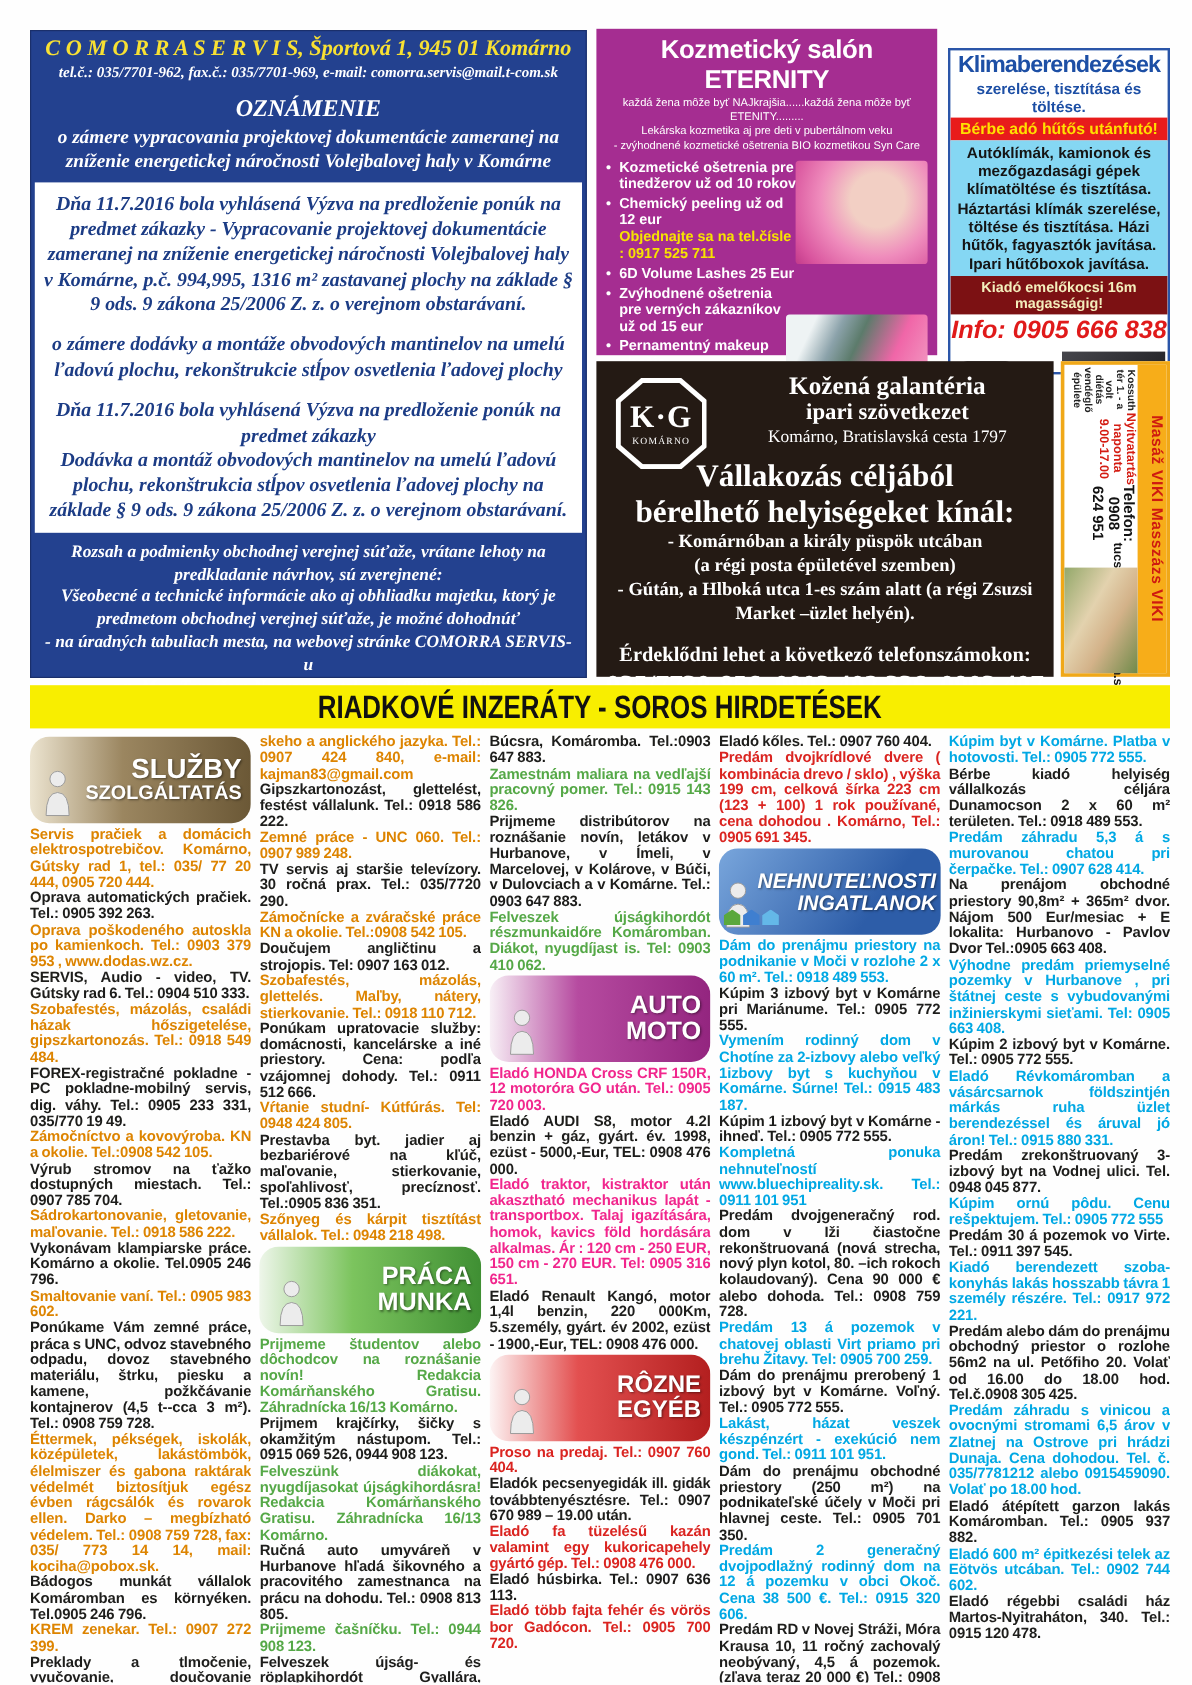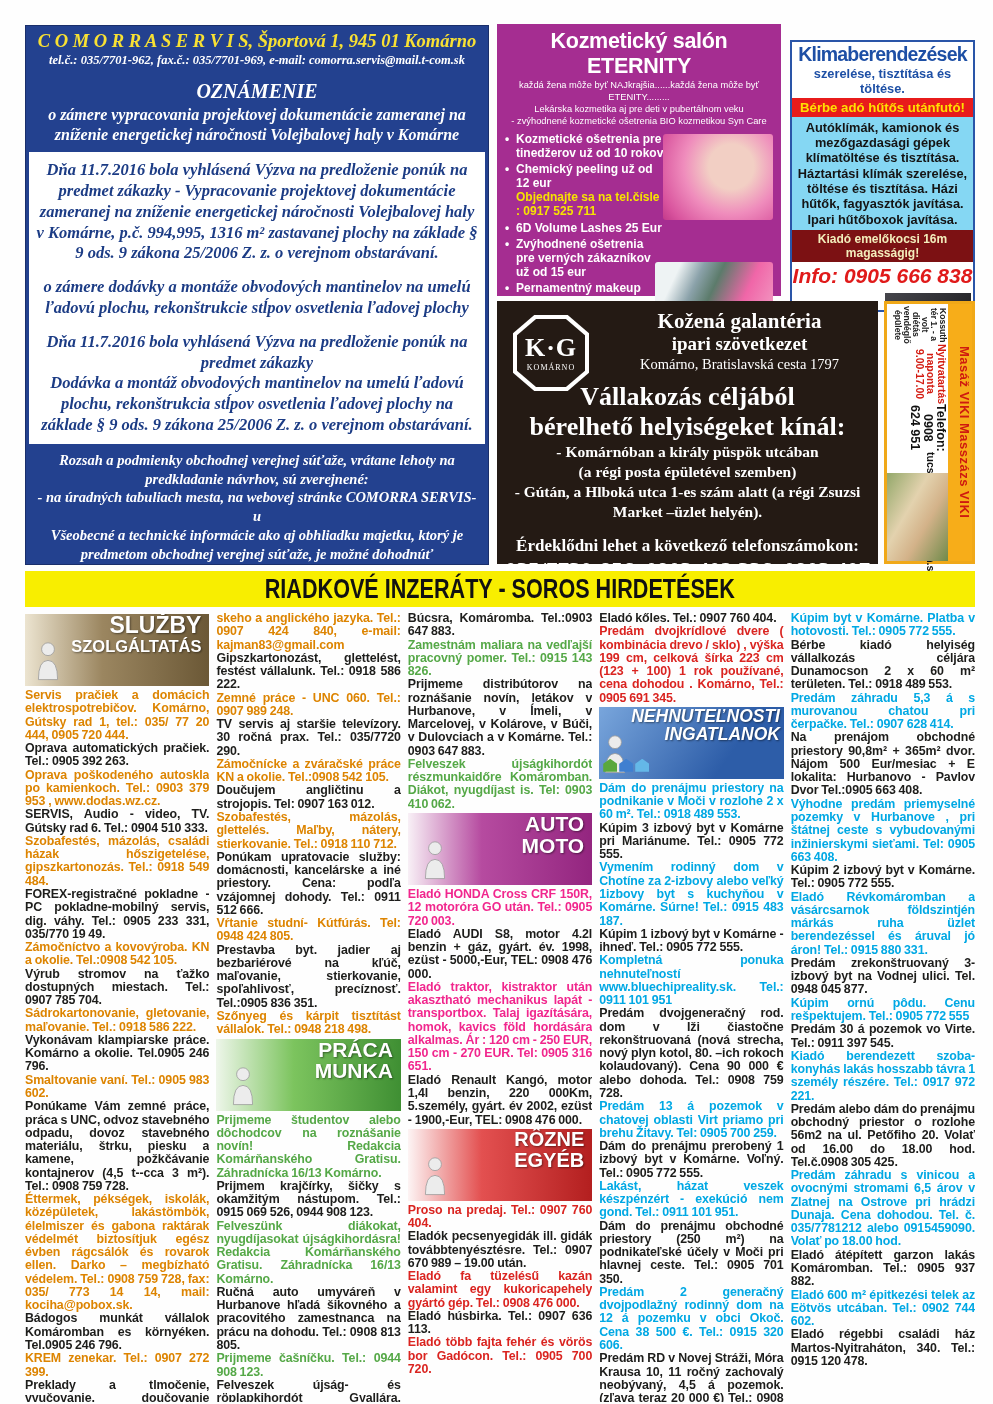--- a/index.html
+++ b/index.html
@@ -75,21 +75,21 @@
   .viki-band{width:24px;background:#f7ad19;writing-mode:vertical-rl;text-align:center;color:#cf1a10;font-weight:bold;font-size:13px;letter-spacing:0.5px;}
 
   
   .banner{position:absolute;left:25px;top:571px;width:950px;height:36px;background:#f8ee00;display:flex;align-items:center;justify-content:center;overflow:hidden;}
   .banner span{font-weight:bold;font-size:27px;color:#111;transform:scaleX(0.8);white-space:nowrap;letter-spacing:0;}
 
   
   .classifieds{position:absolute;left:25px;top:612px;width:950px;height:790px;display:flex;gap:7px;overflow:hidden;}
   .col{flex:1;overflow:hidden;min-width:0;}
   .ad{margin:0;font-weight:bold;font-size:12.4px;line-height:1.07;text-align:justify;letter-spacing:-0.1px;word-spacing:-0.5px;}
-  .sec-hdr{height:72px;margin:2px 0 3px;border-radius:0;position:relative;display:flex;align-items:flex-start;overflow:hidden;}
+  .sec-hdr{height:72px;margin:2px 0 3px;border-radius:16px;position:relative;display:flex;align-items:center;overflow:hidden;}
   .sec-fig{width:54px;display:flex;justify-content:center;align-items:flex-end;height:100%;padding-bottom:2px;box-sizing:border-box;}
   .sec-text{flex:1;display:flex;flex-direction:column;align-items:flex-end;padding-right:8px;color:#fff;font-weight:bold;line-height:1.04;text-shadow:1px 1px 2px rgba(0,0,0,.45);}
   .sec-text .l1{font-size:21px;}
   .sec-text .l2{font-size:16.5px;}
   .sec-sluzby{background:linear-gradient(to right,#ece4d0,#9b8660 42%,#6b5836);}
   .sec-sluzby .sec-text .l1{font-size:23px;}
   .sec-praca{background:linear-gradient(to right,#eef6ea,#7cc45e 42%,#3f8f33);}
   .sec-praca .sec-text .l1,.sec-praca .sec-text .l2{font-size:21px;}
   .sec-automoto{background:linear-gradient(to right,#f8f0f6,#b64ba0 40%,#93257f);}
   .sec-automoto .sec-text .l1,.sec-automoto .sec-text .l2{font-size:21px;}
@@ -115,22 +115,22 @@
       <div class="comorra-intro">o zámere vypracovania projektovej dokumentácie zameranej na zníženie energetickej náročnosti Volejbalovej haly v Komárne</div>
     </div>
     <div class="comorra-mid">
       <p>Dňa 11.7.2016 bola vyhlásená Výzva na predloženie ponúk na predmet zákazky - Vypracovanie projektovej dokumentácie zameranej na zníženie energetickej náročnosti Volejbalovej haly v Komárne, p.č. 994,995, 1316 m² zastavanej plochy na základe § 9 ods. 9 zákona 25/2006 Z. z. o verejnom obstarávaní.</p>
       <p>o zámere dodávky a montáže obvodových mantinelov na umelú ľadovú plochu, rekonštrukcie stĺpov osvetlenia ľadovej plochy</p>
       <p style="margin-bottom:0"><span>Dňa 11.7.2016 bola vyhlásená Výzva na predloženie ponúk na predmet zákazky</span><br>
       <span>Dodávka a montáž obvodových mantinelov na umelú ľadovú plochu, rekonštrukcia stĺpov osvetlenia ľadovej plochy na základe § 9 ods. 9 zákona 25/2006 Z. z. o verejnom obstarávaní.</span></p>
     </div>
     <div class="comorra-bottom">
       <div>Rozsah a podmienky obchodnej verejnej súťaže, vrátane lehoty na predkladanie návrhov, sú zverejnené:</div>
+      <div>Všeobecné a technické informácie ako aj obhliadku majetku, ktorý je predmetom obchodnej verejnej súťaže, je možné dohodnúť</div>
       <div>- na úradných tabuliach mesta, na webovej stránke COMORRA SERVIS-u</div>
-      <div>Všeobecné a technické informácie ako aj obhliadku majetku, ktorý je predmetom obchodnej verejnej súťaže, je možné dohodnúť</div>
       <div>s p. Mgr. Tomášom Nagyom na tel. čísle 0903/447-486.</div>
     </div>
   </div>
 
   <div class="eternity">
     <div class="et-title">Kozmetický salón ETERNITY</div>
     <div class="et-sub">každá žena môže byť NAJkrajšia......každá žena môže byť ETENITY.........</div>
     <div class="et-sub">Lekárska kozmetika aj pre deti v pubertálnom veku</div>
     <div class="et-sub">- zvýhodnené kozmetické ošetrenia BIO kozmetikou Syn Care</div>
     <div class="et-body">

